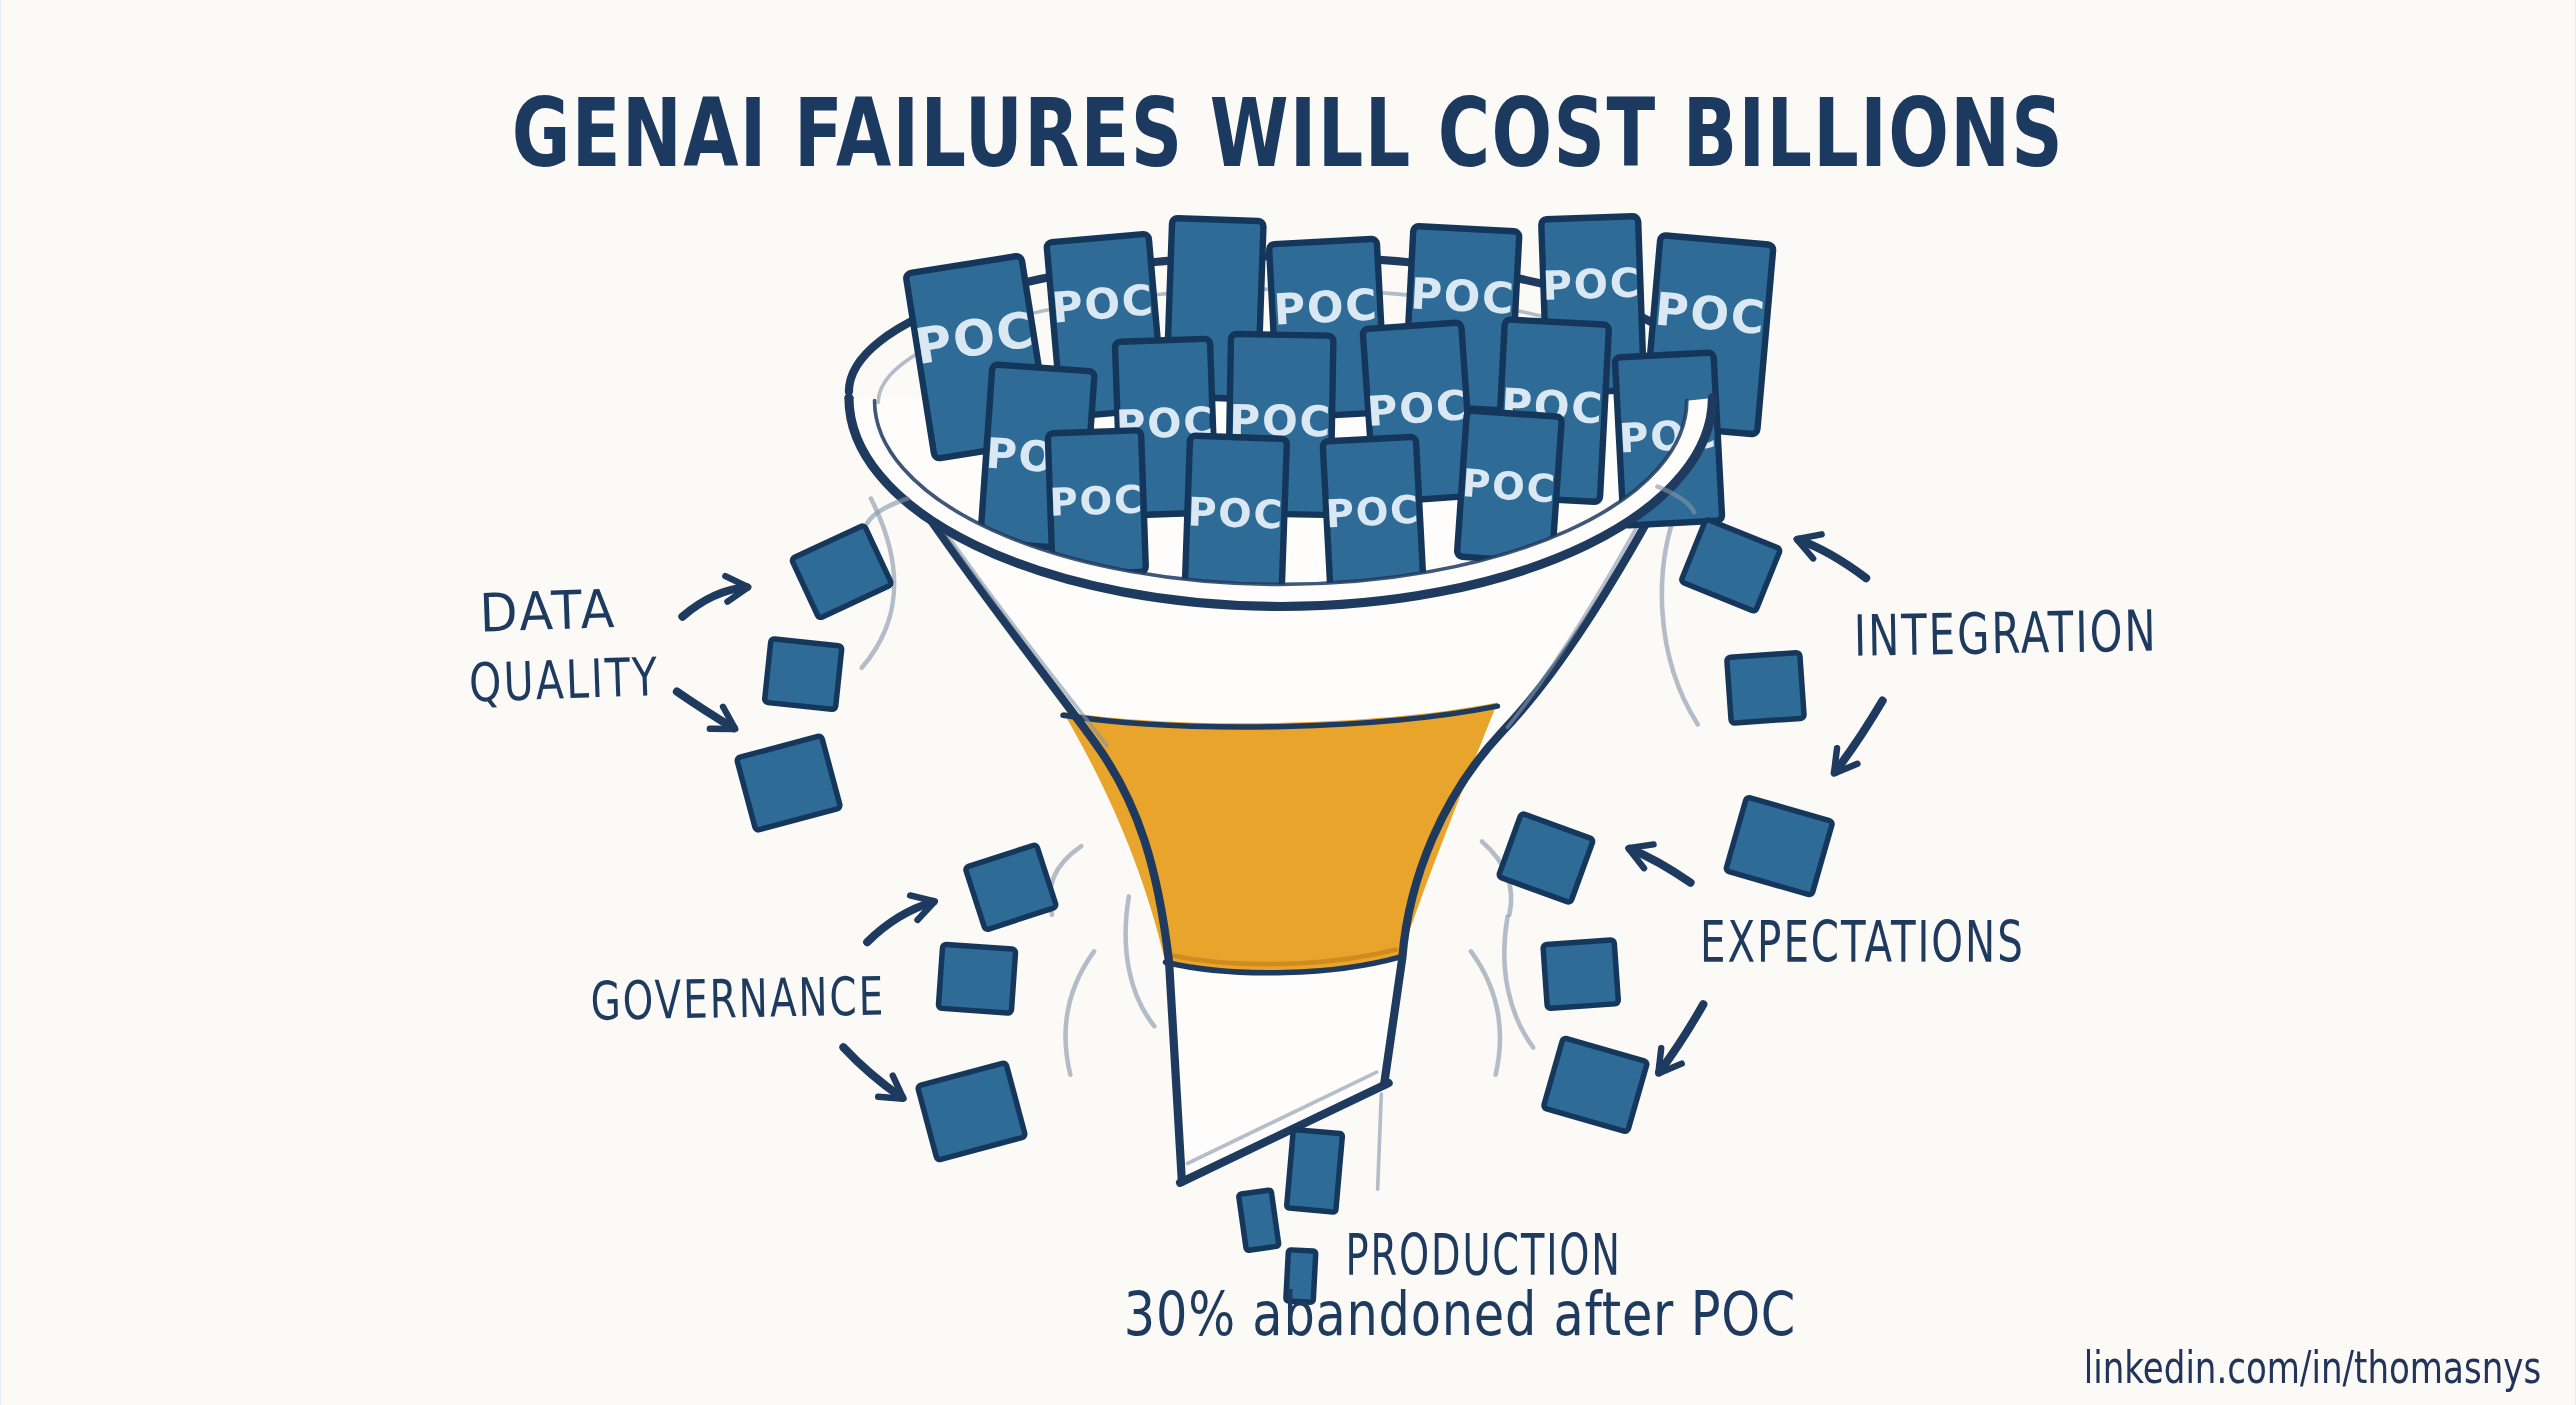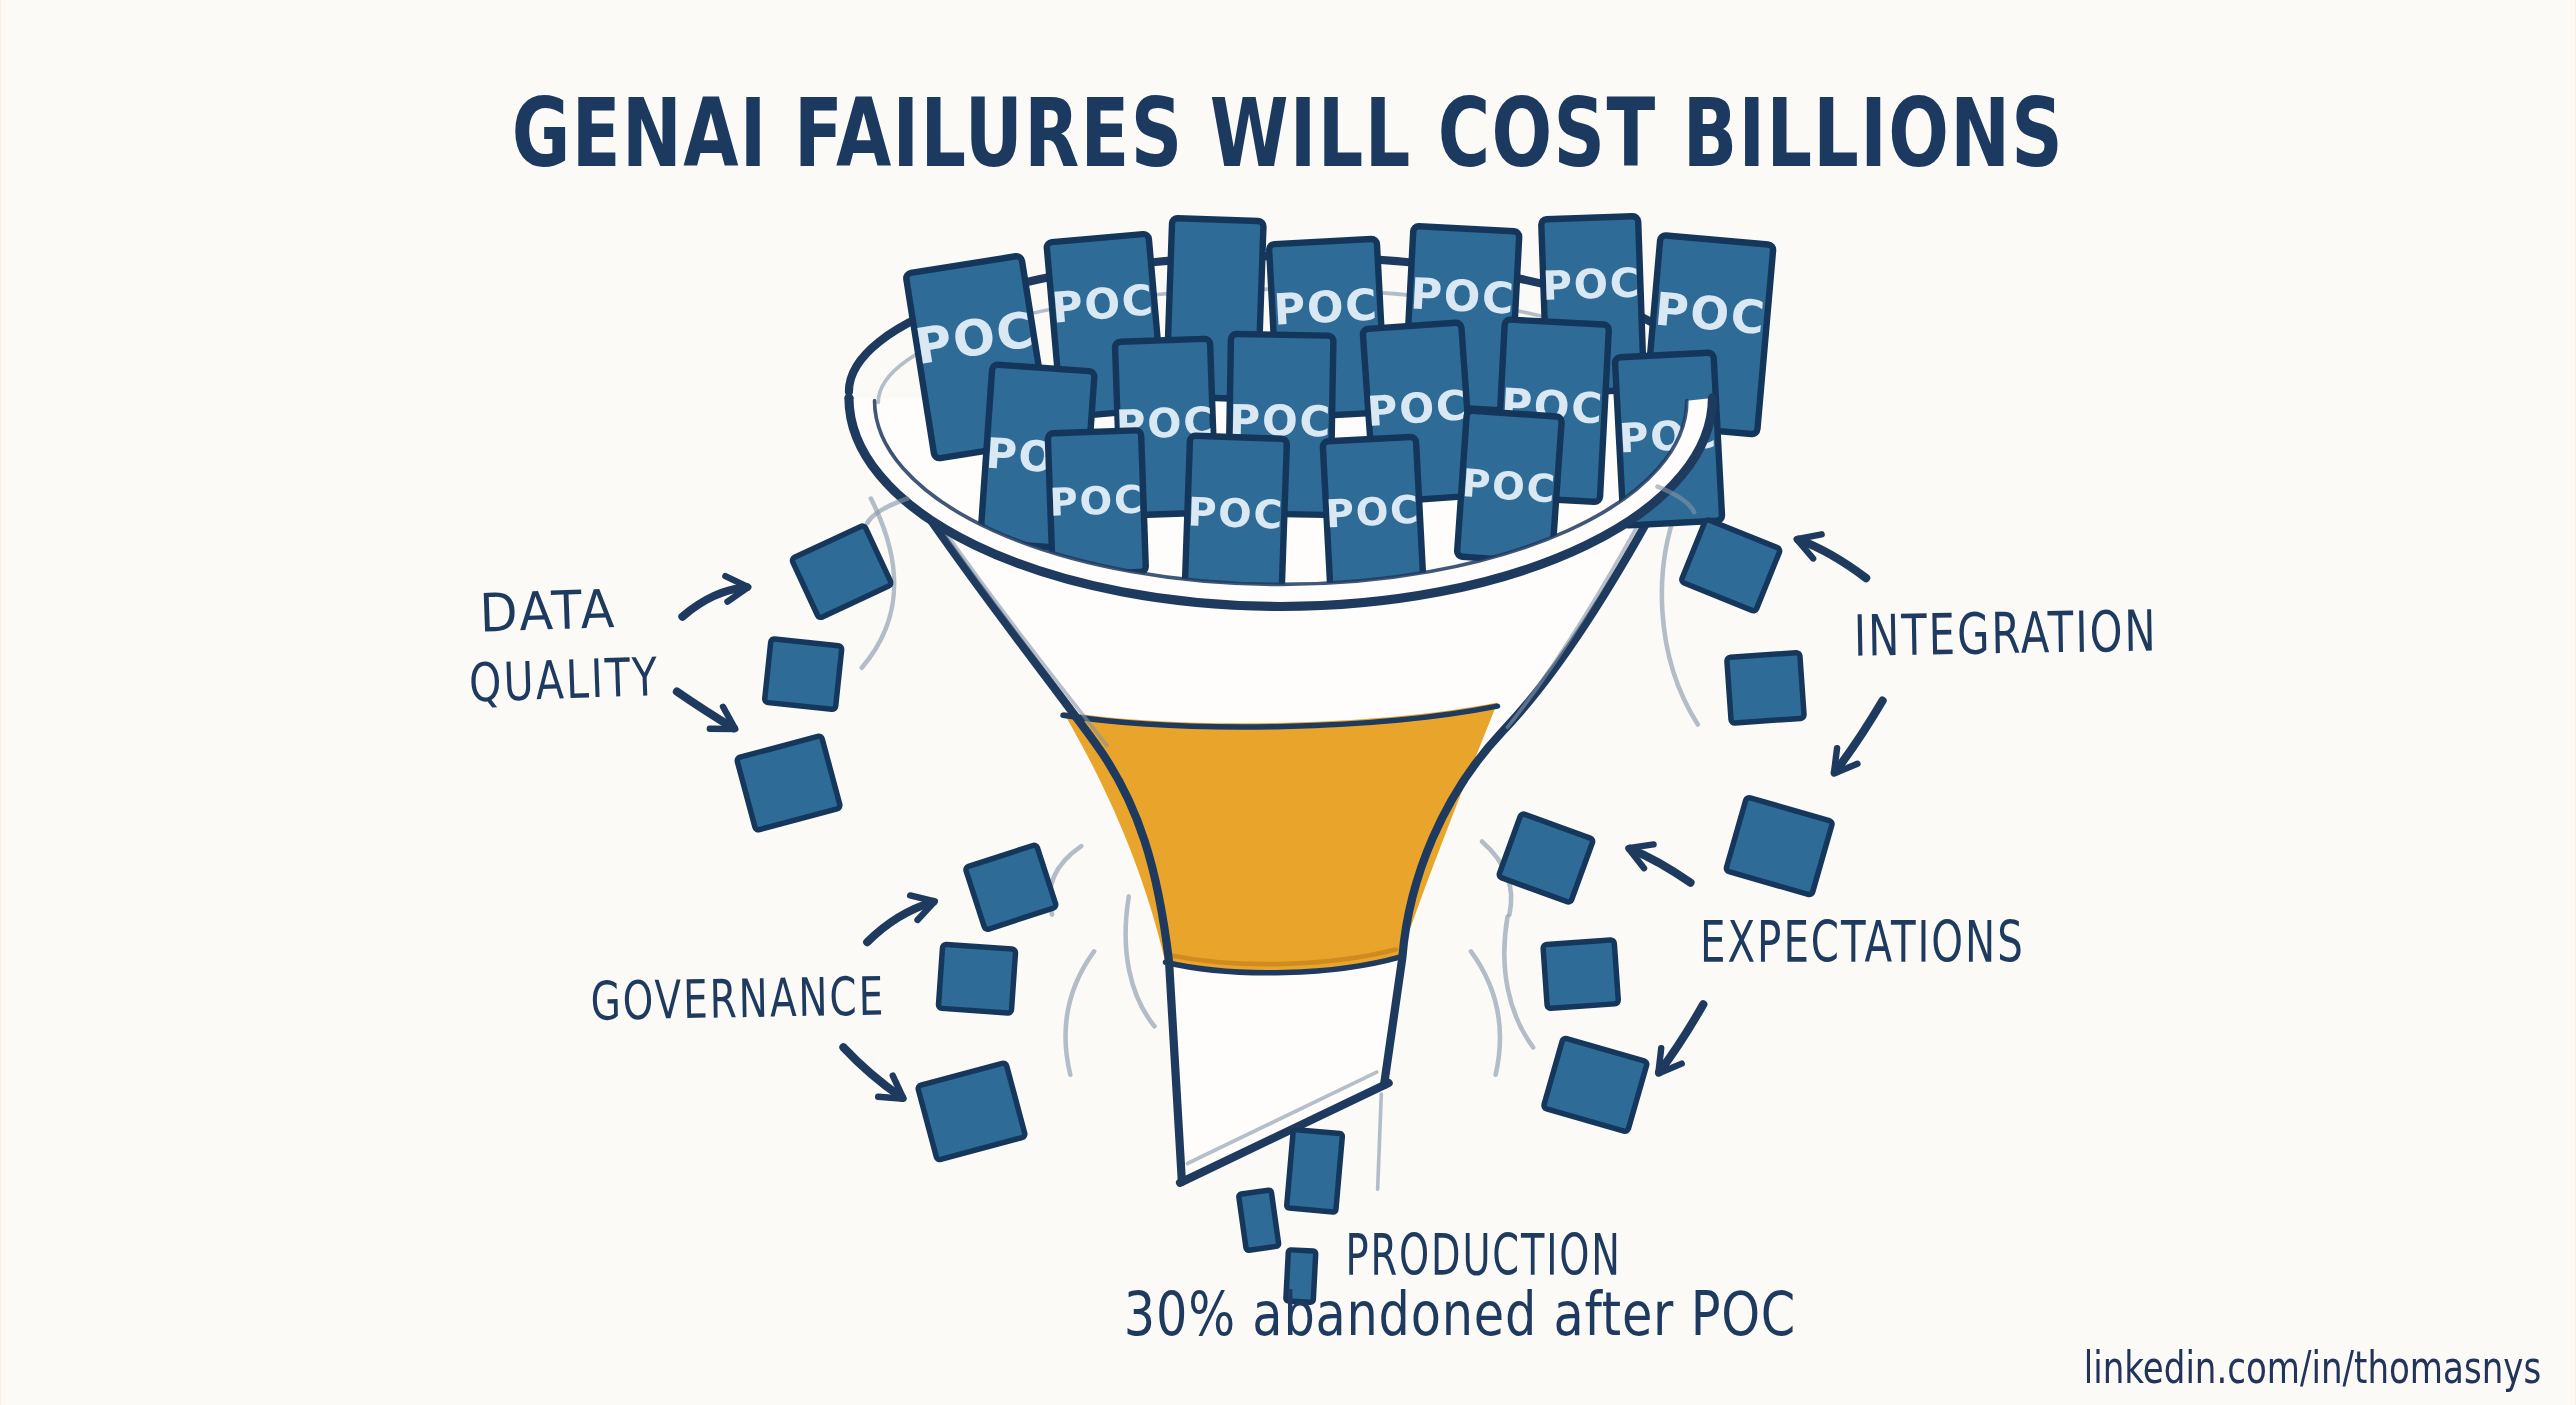--- a/index.html
+++ b/index.html
@@ -1,16 +1,16 @@
 <!DOCTYPE html>
 <html style="font-size:14.6px"><head>
 <meta charset="utf-8">
 <style>
   html,body{margin:0;padding:0;background:#fbfaf7;}
-  .stage{width:2576px;height:1405px;position:relative;overflow:hidden;background:#f97316;}
+  .stage{width:2576px;height:1405px;position:relative;overflow:hidden;background:#1d4ed8;}
   svg{display:block;}
   text{font-family:"DejaVu Sans","Liberation Sans",sans-serif;}
   .title{fill:#1c3a60;font-weight:bold;text-anchor:middle;letter-spacing:2px;}
   .hand{fill:#1e3a5f;text-anchor:middle;letter-spacing:3px;}
   .hand-lc{fill:#1e3a5f;text-anchor:middle;letter-spacing:1px;}
   .attr{fill:#22345a;}
   .ink{stroke:#1e3a5f;fill:none;stroke-linecap:round;stroke-linejoin:round;}
   .sketch{stroke:#8494a8;fill:none;stroke-linecap:round;opacity:.6;}
   .card{stroke:#14365a;stroke-width:7;}
   .blk{stroke:#16375c;stroke-width:6;}

